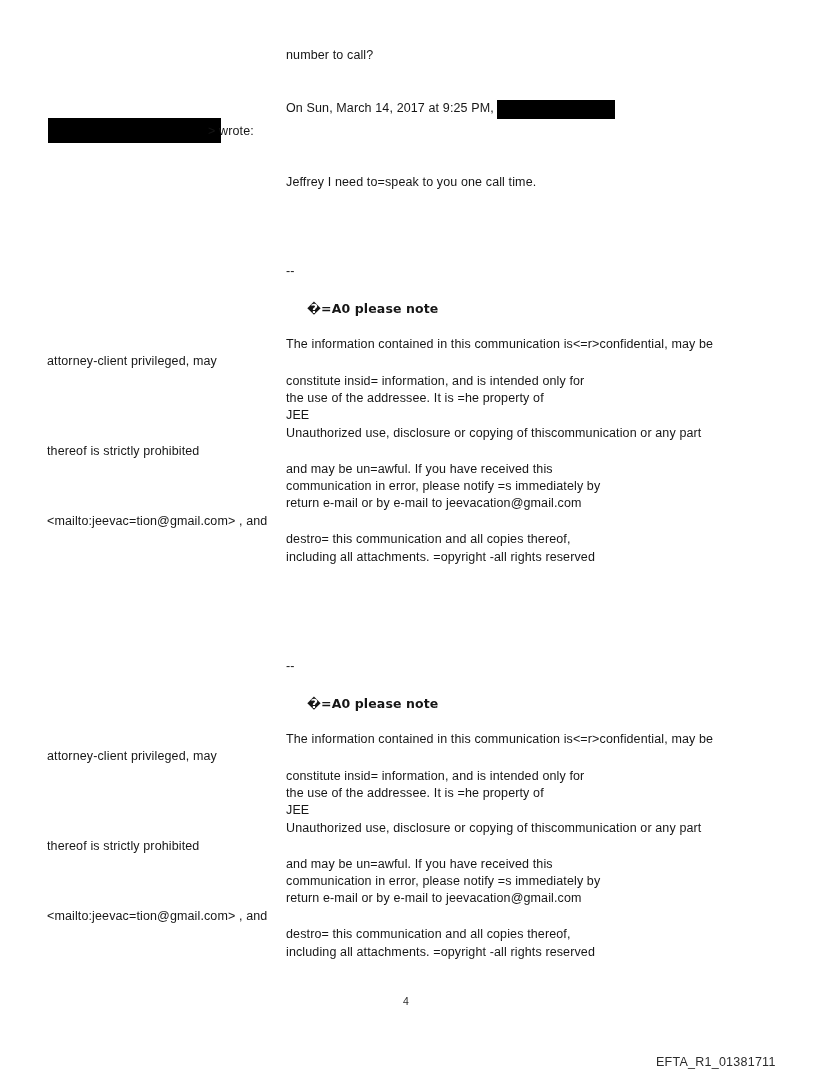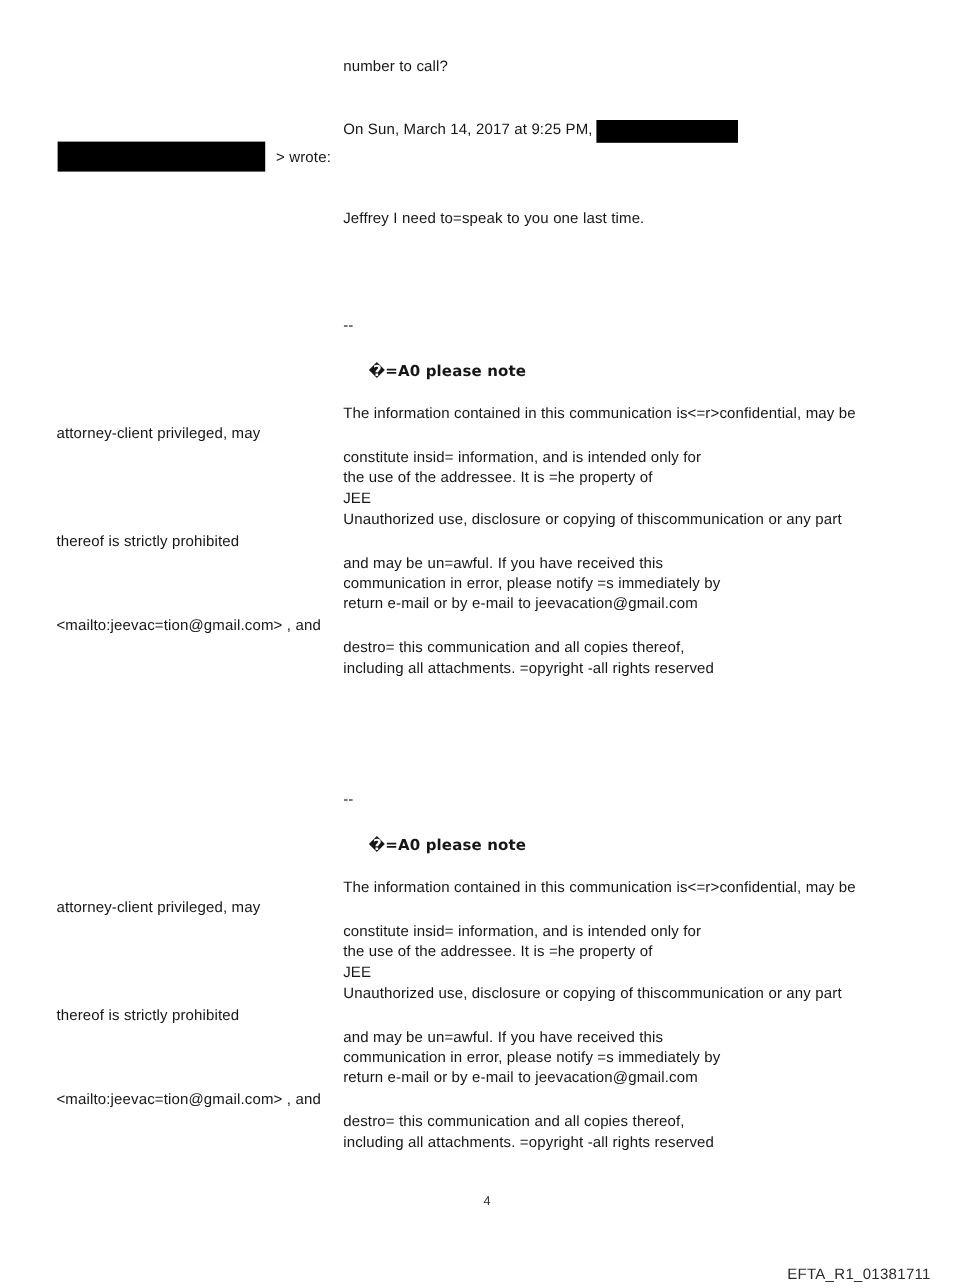--- a/index.html
+++ b/index.html
@@ -63,23 +63,23 @@
 <div id="page">
 
   <div class="ln col-body" style="top:48px;">number to call?</div>
 
   <div class="ln col-body" style="top:101px;">On Sun, March 14, 2017 at 9:25 PM,</div>
 
   <div class="redaction" style="left:497px; top:100px; width:118px; height:19px;"></div>
 
   <div class="redaction" style="left:48px; top:118px; width:173px; height:25px;"></div>
 
-  <div class="ln" style="left:230px; top:124px;">&gt; wrote:</div>
+  <div class="ln" style="left:208px; top:124px;">&gt; wrote:</div>
 
-  <div class="ln col-body" style="top:175px;">Jeffrey I need to=speak to you one last time.</div>
+  <div class="ln col-body" style="top:175px;">Jeffrey I need to=speak to you one call time.</div>
 
   <div class="ln col-body" style="top:264px;">--</div>
 
   <div class="ln col-note repl" style="top:301px;">�=A0 please note</div>
 
   <div class="ln col-body" style="top:337px;">The information contained in this communication is&lt;=r&gt;confidential, may be</div>
 
   <div class="ln col-margin" style="top:354px;">attorney-client privileged, may</div>
 
   <div class="ln col-body" style="top:374px;">constitute insid= information, and is intended only for</div>

